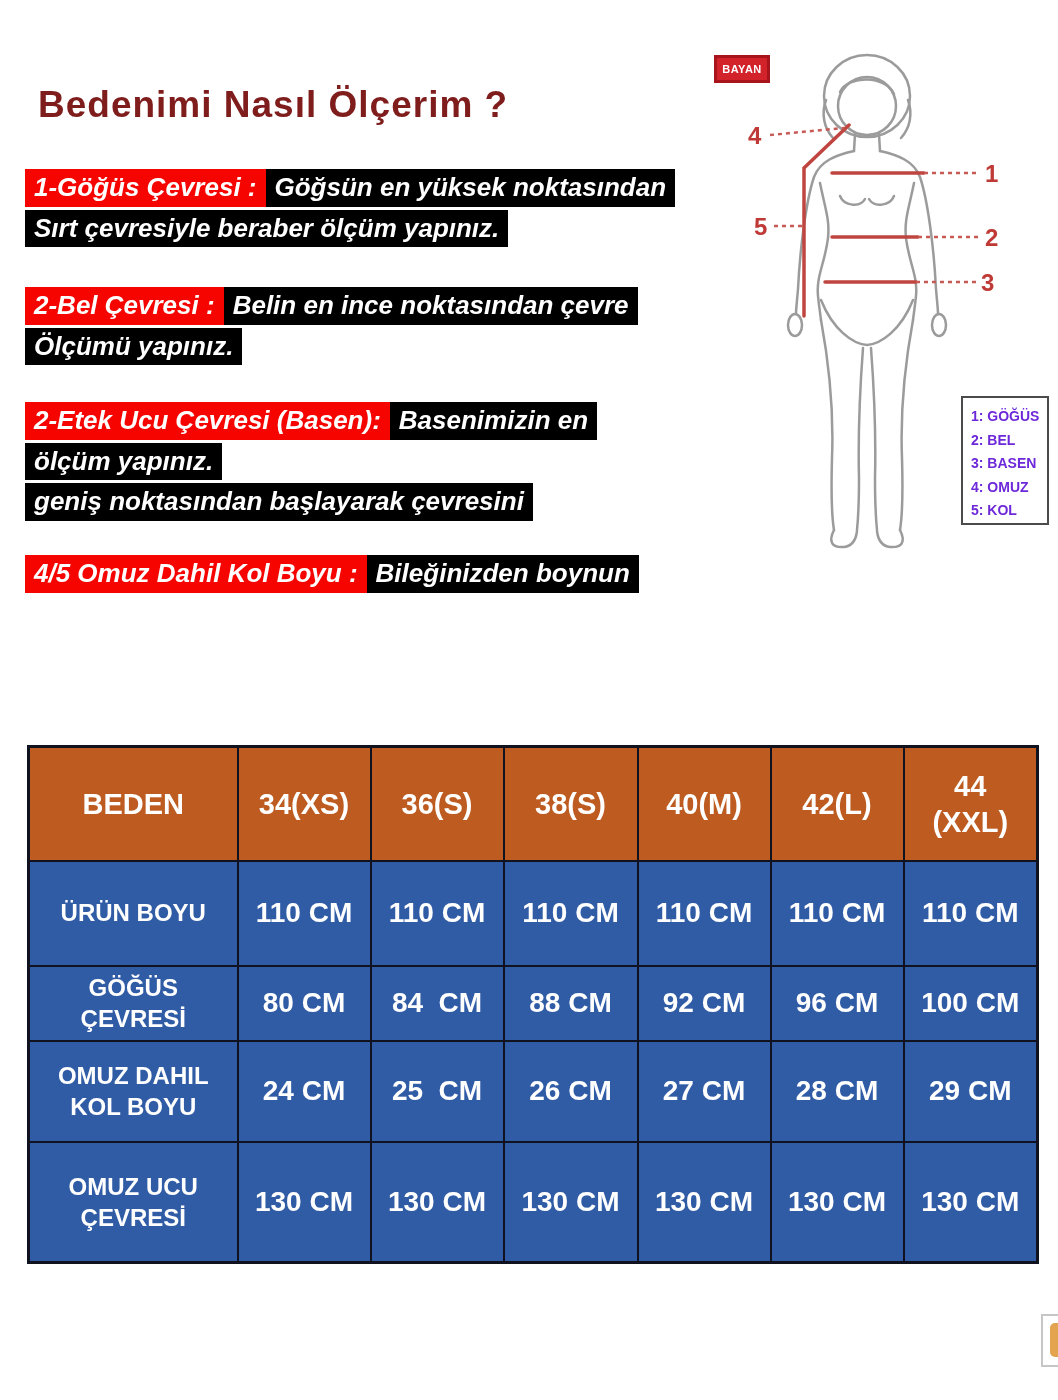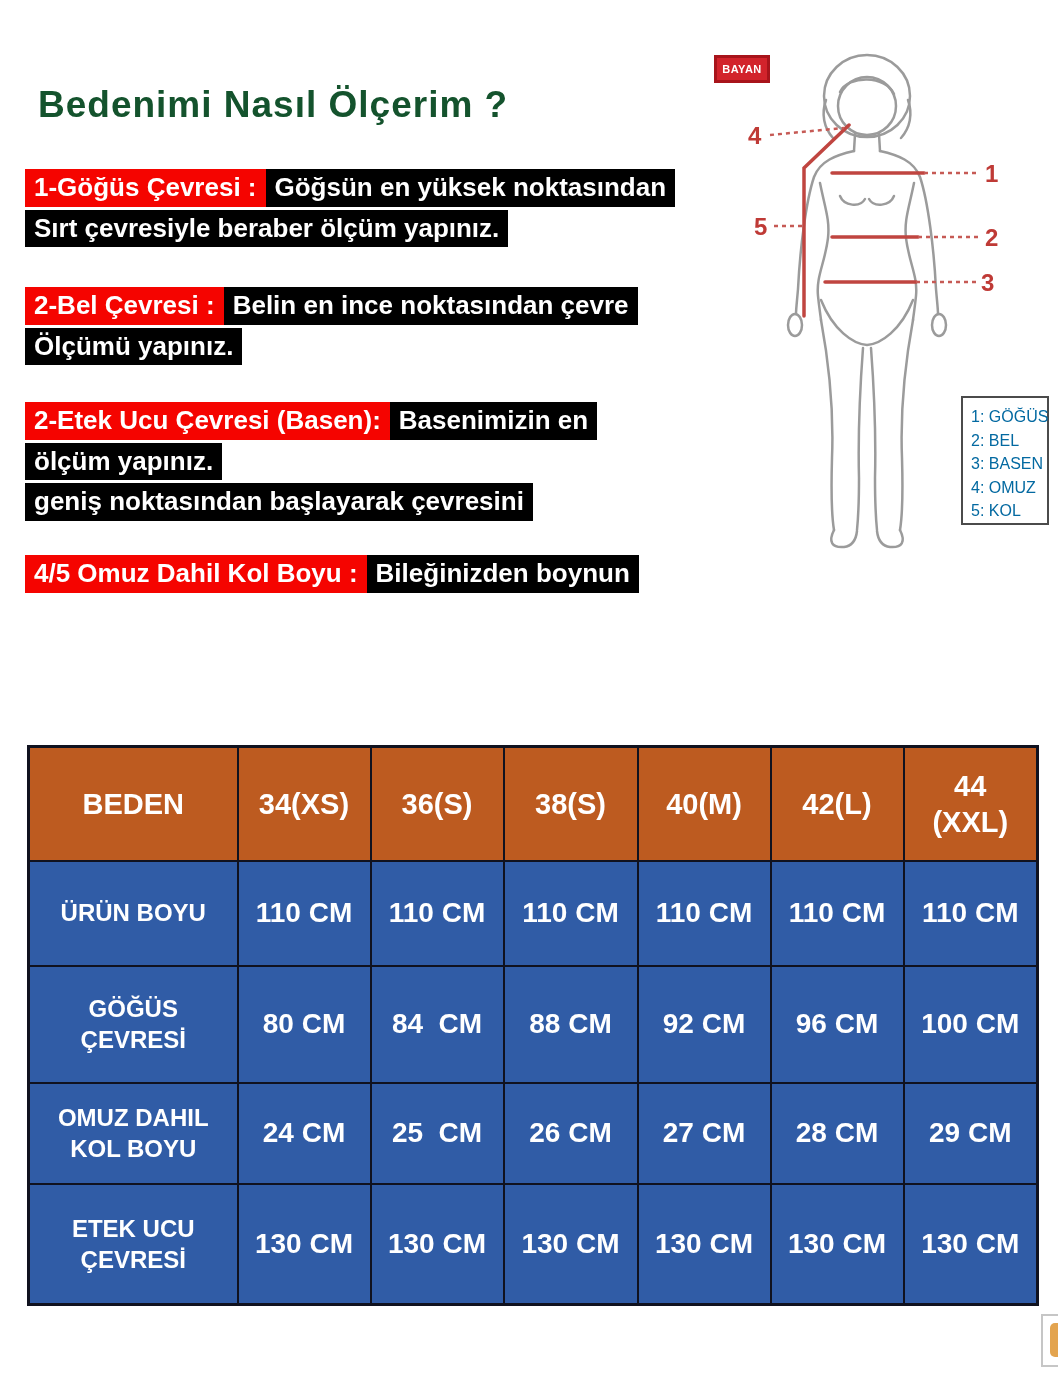--- a/index.html
+++ b/index.html
@@ -4,24 +4,24 @@
 <style>
   * { margin:0; padding:0; box-sizing:border-box; }
   html,body { background:#ffffff; }
   body { font-family:"Liberation Sans", sans-serif; }
   .page {
     position:relative; width:1058px; height:1400px;
     background:#ffffff; overflow:hidden;
   }
   .page-title {
     position:absolute; left:38px; top:84px;
-    font-size:37px; font-weight:bold; color:#14532d; letter-spacing:1px;
+    font-size:37px; font-weight:bold; color:#7f1d1d; letter-spacing:1px;
     white-space:nowrap;
   }
-  .para { position:absolute; left:25px; }
+  .para { position:absolute; left:25px;font-style:italic; }
   .para .line { margin-bottom:3px; white-space:nowrap; }
   .hl {
     display:inline-block; font-size:26px; font-weight:bold;
     padding:4px 9px 5px 9px; line-height:1.1; vertical-align:top;
     color:#ffffff; white-space:nowrap;
   }
   .hl.red { background:#f50400; }
   .hl.blk { background:#000000; }
 
   
@@ -36,38 +36,38 @@
   .grayfill { stroke:#9b9b9b; stroke-width:2.5; fill:#ffffff; }
   .redline { stroke:#c04540; stroke-width:3.5; fill:none; stroke-linecap:round; }
   .reddot { stroke:#c65a55; stroke-width:2.5; fill:none; stroke-dasharray:4 4; }
   .rednum { font-family:"Liberation Sans",sans-serif; font-size:24px; font-weight:bold; fill:#bf3a36; }
 
   .legend {
     position:absolute; left:961px; top:396px; width:88px; height:129px;
     border:2px solid #4b4b4b; background:#ffffff; padding:7px 0 0 8px;
   }
   .legend-item {
-    font-size:16px; font-weight:normal; color:#0369a1; line-height:23.5px;
+    font-size:14px; font-weight:bold; color:#6d28d9; line-height:23.5px;
     white-space:nowrap;
   }
 
   
   .size-table {
     position:absolute; left:27px; top:745px; width:1009px;
     border-collapse:collapse; table-layout:fixed;
     border:3px solid #10121f;
   }
   .size-table td {
     border:2.5px solid #10121f; text-align:center; vertical-align:middle;
     color:#ffffff; overflow:hidden;
   }
   .size-table .hdr  { background:#bd5b20; font-size:29px; font-weight:bold; padding:0 18px; line-height:1.25; }
   .size-table .lblc { background:#305ca6; font-size:24px; font-weight:bold; padding:0 16px; line-height:1.3; }
   .size-table .valc { background:#305ca6; font-size:28px; font-weight:bold; white-space:pre; }
-  .r-hdr { height:114px; } .r-1 { height:105px; } .r-2 { height:117px;border-radius:24px; }
+  .r-hdr { height:114px; } .r-1 { height:105px; } .r-2 { height:75px;border-radius:24px; }
   .r-3 { height:101px; } .r-4 { height:121px; }
 
   .clipped-box {
     position:absolute; left:1041px; top:1314px; width:46px; height:53px;
     background:#ffffff; border:2px solid #c6c6c6;
   }
   .clipped-blob {
     position:absolute; left:7px; top:7px; width:20px; height:34px;
     background:#e3a44f; border-radius:5px;
   }
@@ -199,21 +199,21 @@
       <tr class="r-3">
         <td class="lblc">OMUZ DAHIL KOL BOYU</td>
         <td class="valc">24 CM</td>
         <td class="valc">25  CM</td>
         <td class="valc">26 CM</td>
         <td class="valc">27 CM</td>
         <td class="valc">28 CM</td>
         <td class="valc">29 CM</td>
       </tr>
       <tr class="r-4">
-        <td class="lblc">ETEK UCU ÇEVRESİ</td>
+        <td class="lblc">OMUZ UCU ÇEVRESİ</td>
         <td class="valc">130 CM</td>
         <td class="valc">130 CM</td>
         <td class="valc">130 CM</td>
         <td class="valc">130 CM</td>
         <td class="valc">130 CM</td>
         <td class="valc">130 CM</td>
       </tr>
     </tbody>
   </table>
 

